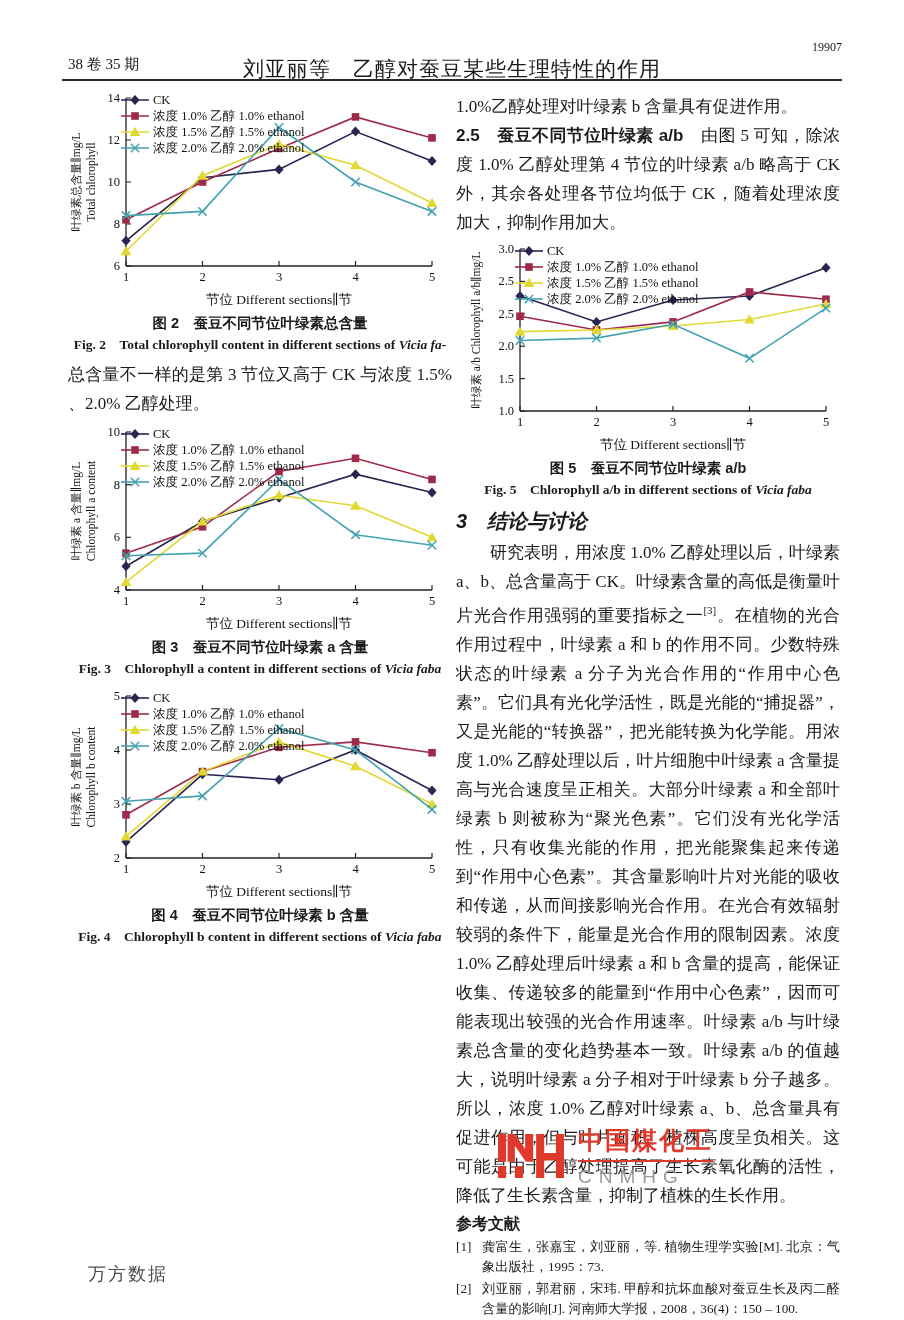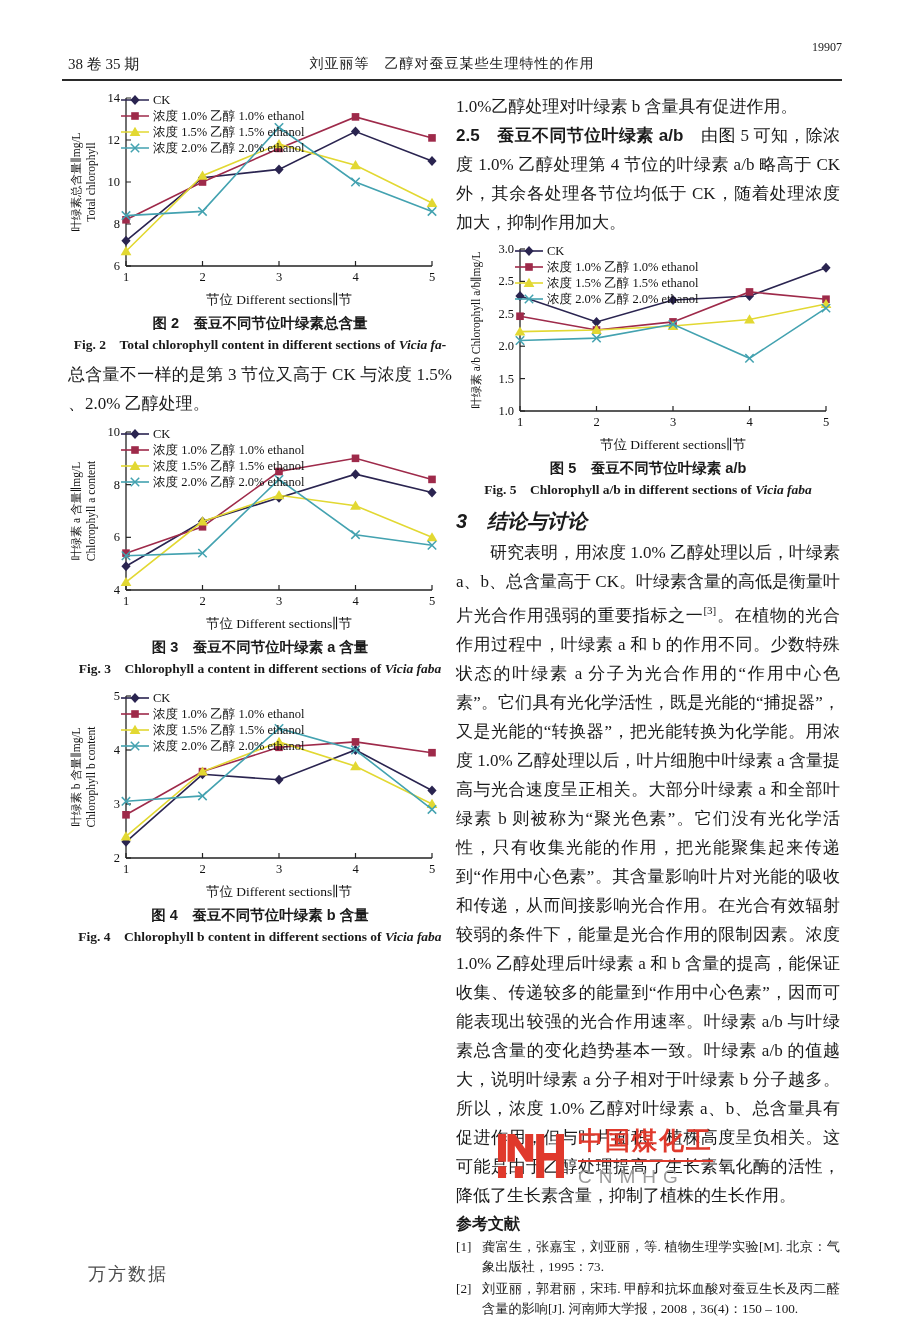--- a/index.html
+++ b/index.html
@@ -1,20 +1,20 @@
 <!DOCTYPE html>
 <html><head>
 <meta charset="utf-8">
 <style>
   html,body{margin:0;padding:0;background:#ffffff;}
   #page{position:relative;width:904px;height:1320px;background:#fff;
         font-family:"Liberation Serif","DejaVu Serif",serif;color:#1a1a1a;overflow:hidden;border-radius:6px;}
   
   .hdr-left{position:absolute;left:68px;top:55px;font-size:15px;}
-  .hdr-title{position:absolute;left:0;right:0;top:55px;text-align:center;font-size:14px;letter-spacing:1px;}
+  .hdr-title{position:absolute;left:0;right:0;top:55px;text-align:center;font-size:21px;letter-spacing:1px;}
   .hdr-page{position:absolute;right:62px;top:40px;font-size:12px;}
   .hdr-rule{position:absolute;left:62px;right:62px;top:79px;border-top:2px solid #2a2a2a;}
   
   .col{position:absolute;top:92px;width:384px;}
   #col-left{left:68px;}
   #col-right{left:456px;}
   .body-text{font-size:17px;line-height:29px;text-align:justify;}
   .indent{text-indent:2em;}
   .sec-head{font-weight:bold;font-family:"Liberation Sans","DejaVu Sans",sans-serif;}
   sup{font-size:11px;}

